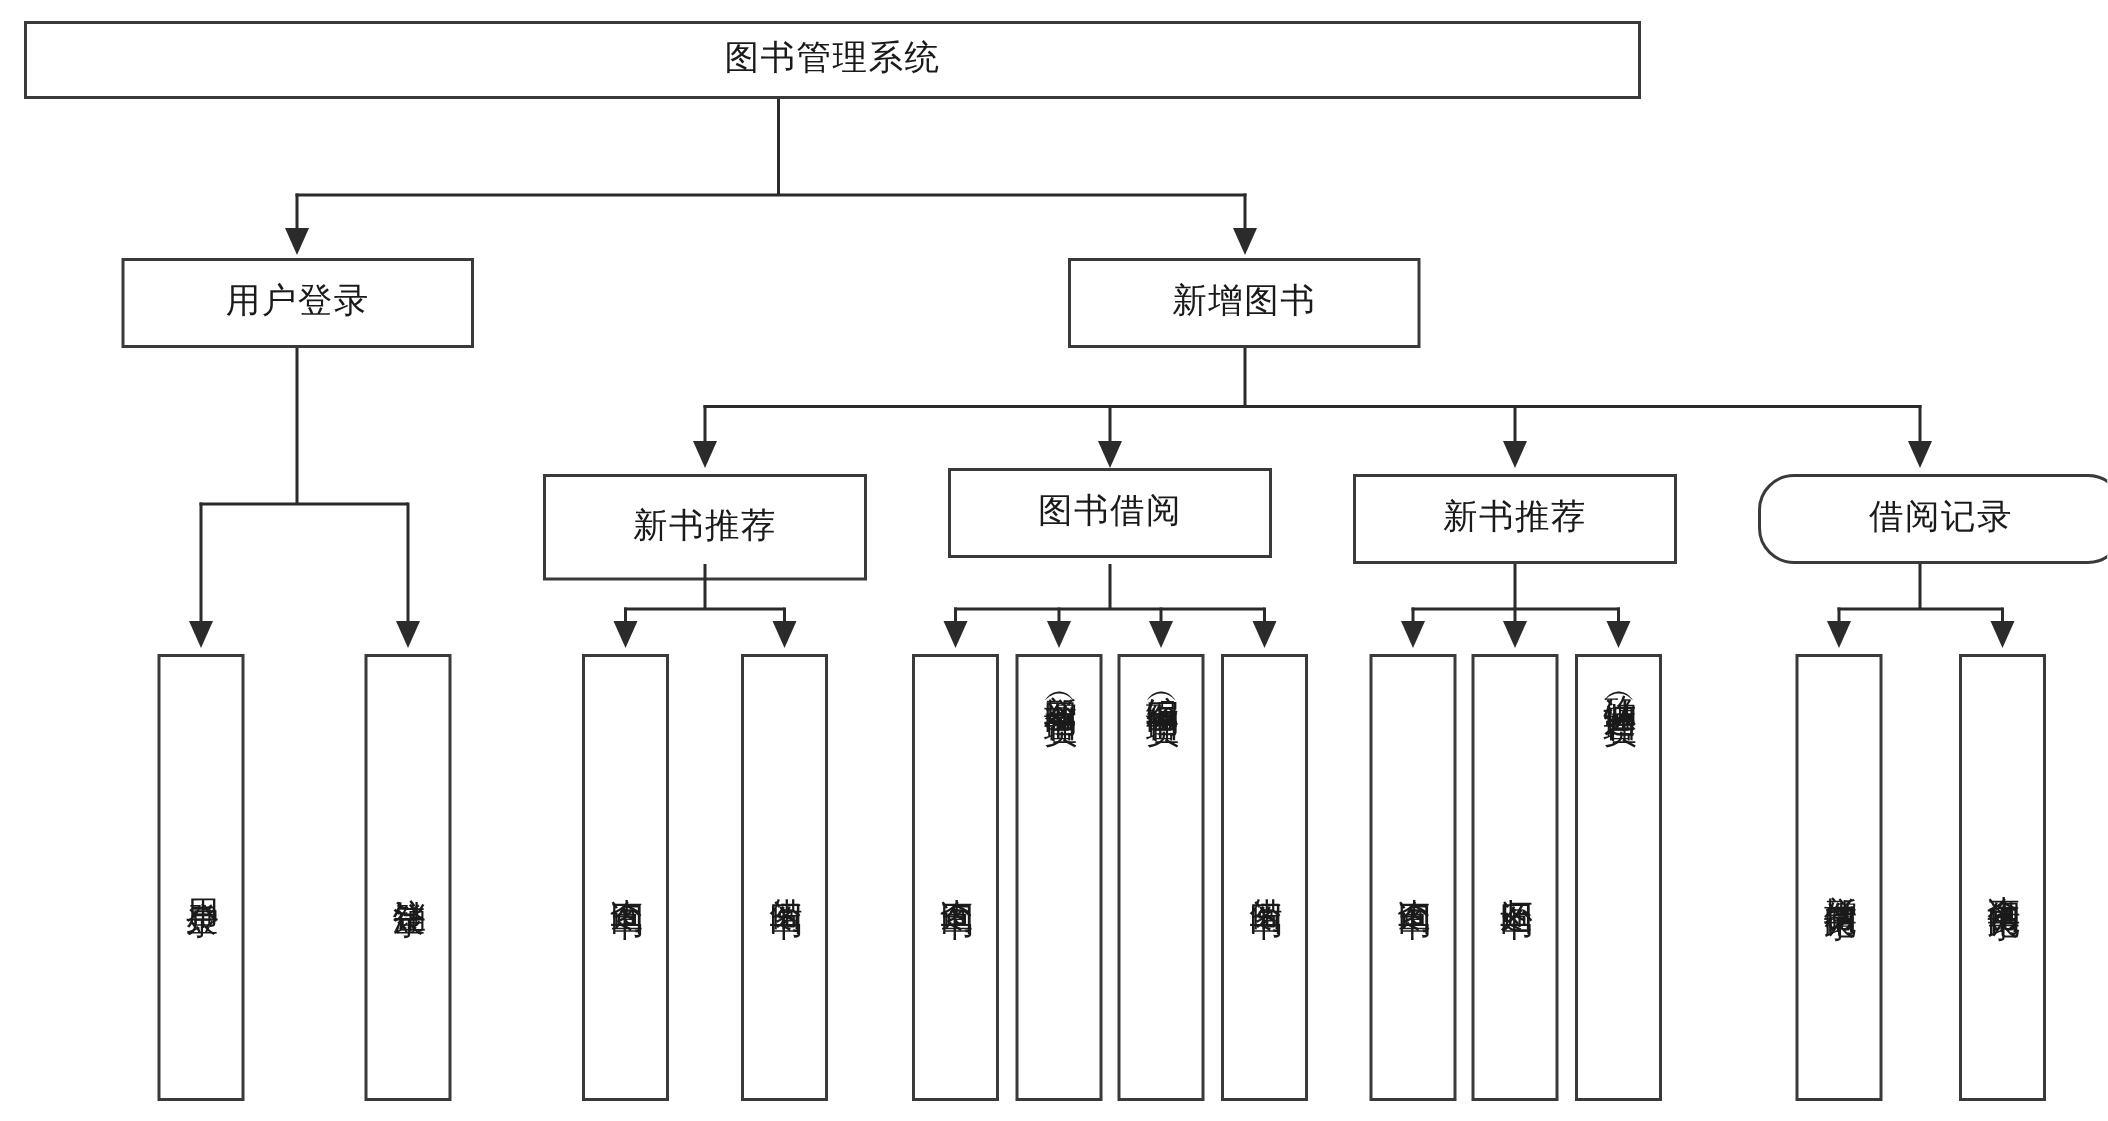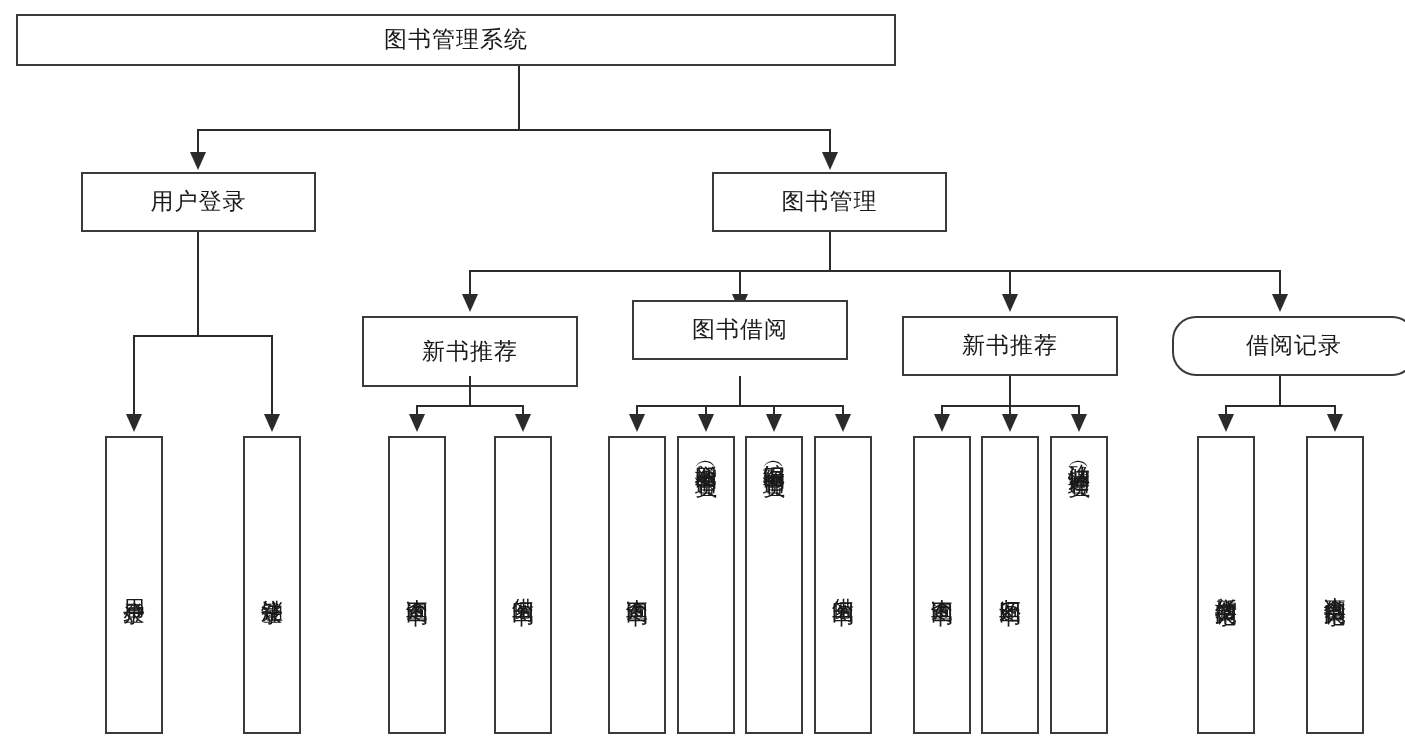--- a/index.html
+++ b/index.html
@@ -71,38 +71,38 @@
     color: #b9b9b9;
     white-space: nowrap;
     letter-spacing: 0.5px;
   }
 </style>
 </head>
 <body>
 
 <div id="canvas">
 
-  <div class="node node-h" style="left:16px; top:14px; width:880px; height:52px;">
+  <div class="node node-h" style="left:16px; top:14px; width:1078px; height:52px;">
     <span class="label">图书管理系统</span>
   </div>
 
   <div class="edge edge-v" style="left:518px; top:66px; width:2px; height:64px;"></div>
 
   <div class="edge edge-h" style="left:197px; top:129px; width:634px; height:2px;"></div>
 
   <div class="edge edge-v" style="left:197px; top:129px; width:2px; height:25px;"></div>
   <div class="arrow" style="left:190px; top:152px;"></div>
   <div class="edge edge-v" style="left:829px; top:129px; width:2px; height:25px;"></div>
   <div class="arrow" style="left:822px; top:152px;"></div>
 
   <div class="node node-h" style="left:81px; top:172px; width:235px; height:60px;">
     <span class="label">用户登录</span>
   </div>
   <div class="node node-h" style="left:712px; top:172px; width:235px; height:60px;">
-    <span class="label">图书管理</span>
+    <span class="label">新增图书</span>
   </div>
 
   <div class="edge edge-v" style="left:197px; top:232px; width:2px; height:104px;"></div>
   <div class="edge edge-h" style="left:133px; top:335px; width:139px; height:2px;"></div>
   <div class="edge edge-v" style="left:133px; top:335px; width:2px; height:82px;"></div>
   <div class="arrow" style="left:126px; top:414px;"></div>
   <div class="edge edge-v" style="left:271px; top:335px; width:2px; height:82px;"></div>
   <div class="arrow" style="left:264px; top:414px;"></div>
 
   <div class="node node-v vcenter" style="left:105px; top:436px; width:58px; height:298px;">
@@ -120,21 +120,21 @@
   <div class="edge edge-v" style="left:739px; top:270px; width:2px; height:26px;"></div>
   <div class="arrow" style="left:732px; top:294px;"></div>
   <div class="edge edge-v" style="left:1009px; top:270px; width:2px; height:26px;"></div>
   <div class="arrow" style="left:1002px; top:294px;"></div>
   <div class="edge edge-v" style="left:1279px; top:270px; width:2px; height:26px;"></div>
   <div class="arrow" style="left:1272px; top:294px;"></div>
 
   <div class="node node-h" style="left:362px; top:316px; width:216px; height:71px;">
     <span class="label">新书推荐</span>
   </div>
-  <div class="node node-h" style="left:632px; top:300px; width:216px; height:60px;">
+  <div class="node node-h" style="left:632px; top:312px; width:216px; height:60px;">
     <span class="label">图书借阅</span>
   </div>
   <div class="node node-h" style="left:902px; top:316px; width:216px; height:60px;">
     <span class="label">新书推荐</span>
   </div>
   <div class="node node-h" style="left:1172px; top:316px; width:244px; height:60px;border-radius:24px;">
     <span class="label">借阅记录</span>
   </div>
 
   <div class="edge edge-v" style="left:469px; top:376px; width:2px; height:30px;"></div>

